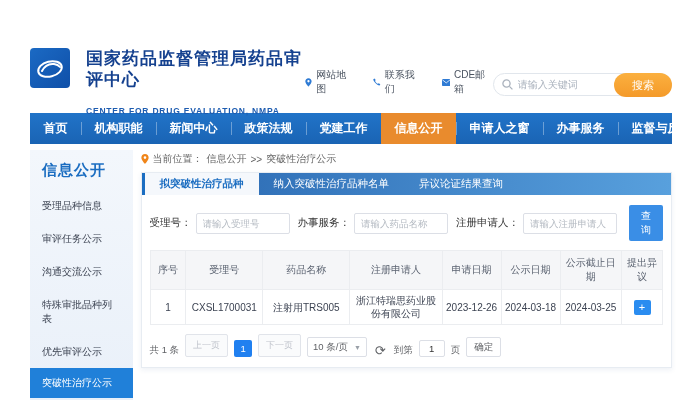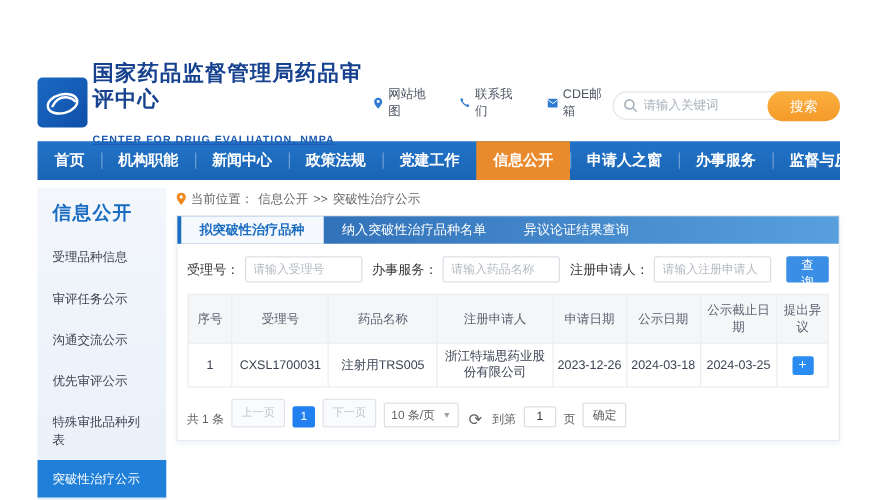--- a/index.html
+++ b/index.html
@@ -2,25 +2,25 @@
 <html><head>
 <meta charset="utf-8">
 <style>
   * { box-sizing: border-box; margin: 0; padding: 0; }
   html,body { width:700px; height:400px; overflow:hidden; background:#fff;
     font-family:"Liberation Sans","DejaVu Sans",sans-serif; }
   .site { position:absolute; left:30px; top:56px; width:642px; }
 
   
   .hdr { display:flex; justify-content:space-between; align-items:center; height:52px; }
-  .brand { display:flex; align-items:center; gap:4px; }
+  .brand { display:flex; gap:16px; }
   .logo { width:40px; height:40px; border-radius:4px; background:linear-gradient(135deg,#1b6ac4,#0f4fa8);
     display:flex; align-items:center; justify-content:center; flex:0 0 auto; }
   .title { font-size:17px; font-weight:bold; color:#15418f; letter-spacing:1px; line-height:1.25; }
-  .subtitle { font-size:8.5px; font-weight:bold; color:#1d5cb0; letter-spacing:0.8px; margin-top:16px;text-decoration:underline; }
+  .subtitle { font-size:8.5px; font-weight:bold; color:#1d5cb0; letter-spacing:0.8px; margin-top:16px; }
   .hdr-right { display:flex; flex-direction:row; align-items:flex-end; gap:7px; }
   .qlinks { display:flex; gap:26px; }
   .qlink { display:flex; align-items:center; gap:4px; font-size:10px; color:#4a5360; cursor:pointer; }
   .search { position:relative; display:flex; align-items:center; width:212px; height:23px;
     border:1px solid #e1e6ec; border-radius:12px; background:#fff; padding-left:8px; }
   .search input { border:0; outline:0; flex:1; font-size:10px; color:#333; background:transparent; padding-left:5px; }
   .search input::placeholder { color:#aab2bd; }
   .search .go { position:absolute; right:-1px; top:-1px; height:24px; width:58px; border:0; cursor:pointer;
     border-radius:12px; background:linear-gradient(180deg,#fbb03f,#f49a2a); color:#fff; font-size:11px; }
 
@@ -47,21 +47,21 @@
   .tabbar { display:flex; height:22px; background:linear-gradient(90deg,#2765af,#58a0dd); }
   .tab { display:flex; align-items:center; padding:0 15px; font-size:10.5px; color:#fff; cursor:pointer; white-space:nowrap; }
   .tab.on { background:#f5f8fc; color:#1b6dc1; font-weight:bold; border-left:3px solid #1b6dc1; }
 
   .filters { display:flex; align-items:center; gap:8px; padding:10px 8px 9px; }
   .f-item { display:flex; align-items:center; gap:4px; }
   .f-item label { font-size:10.5px; color:#333; white-space:nowrap; }
   .f-item input { width:94px; height:21px; border:1px solid #dcdfe6; border-radius:2px; font-size:9.5px;
     color:#333; padding:0 6px; outline:0; }
   .f-item input::placeholder { color:#b4bac2; }
-  .qbtn { margin-left:4px; height:21px; padding:0 12px; background:#3a8ee6; border:0; border-radius:2px;
+  .qbtn { margin-left:4px; height:36px; padding:0 12px; background:#3a8ee6; border:0; border-radius:2px;
     color:#fff; font-size:10px; cursor:pointer; }
 
   table { width:calc(100% - 16px); margin:0 8px; border-collapse:collapse; table-layout:fixed; }
   th { background:#f5f6f8; font-weight:normal; font-size:10px; color:#5a6270; border:1px solid #ebedf0; padding:5px 2px; }
   td { font-size:10px; color:#3c4352; border:1px solid #ebedf0; padding:4px 3px; text-align:center; line-height:1.3; }
   .plus { width:17px; height:15px; background:#2a8cf0; color:#fff; border:0; border-radius:2px;
     font-size:11px; line-height:13px; cursor:pointer; }
 
   .pager { display:flex; align-items:flex-end; gap:6px; padding:9px 8px 1px; font-size:9.5px; color:#606266; }
   .pg-btn { border:1px solid #e1e4ea; background:#fafbfc; color:#c0c4cc; font-size:9px; padding:4px 7px; border-radius:2px; }
@@ -137,22 +137,22 @@
 
   </div>
 
   <div class="row">
 
     <div class="side">
       <div class="cap">信息公开</div>
       <div class="mi">受理品种信息</div>
       <div class="mi">审评任务公示</div>
       <div class="mi">沟通交流公示</div>
+      <div class="mi">特殊审批品种列表</div>
       <div class="mi">优先审评公示</div>
-      <div class="mi">特殊审批品种列表</div>
       <div class="mi on">突破性治疗公示</div>
     </div>
 
     <div class="main">
       <div class="crumb">
         <svg width="8" height="10" viewBox="0 0 9 11">
             <path d="M4.5 0 C2 0 0.4 1.8 0.4 4 C0.4 6.8 4.5 11 4.5 11 C4.5 11 8.6 6.8 8.6 4 C8.6 1.8 7 0 4.5 0 Z M4.5 5.4 A1.5 1.5 0 1 1 4.5 2.4 A1.5 1.5 0 0 1 4.5 5.4 Z" fill="#f08519"></path>
           </svg>
         <span>当前位置：</span>
           <span>信息公开</span>

